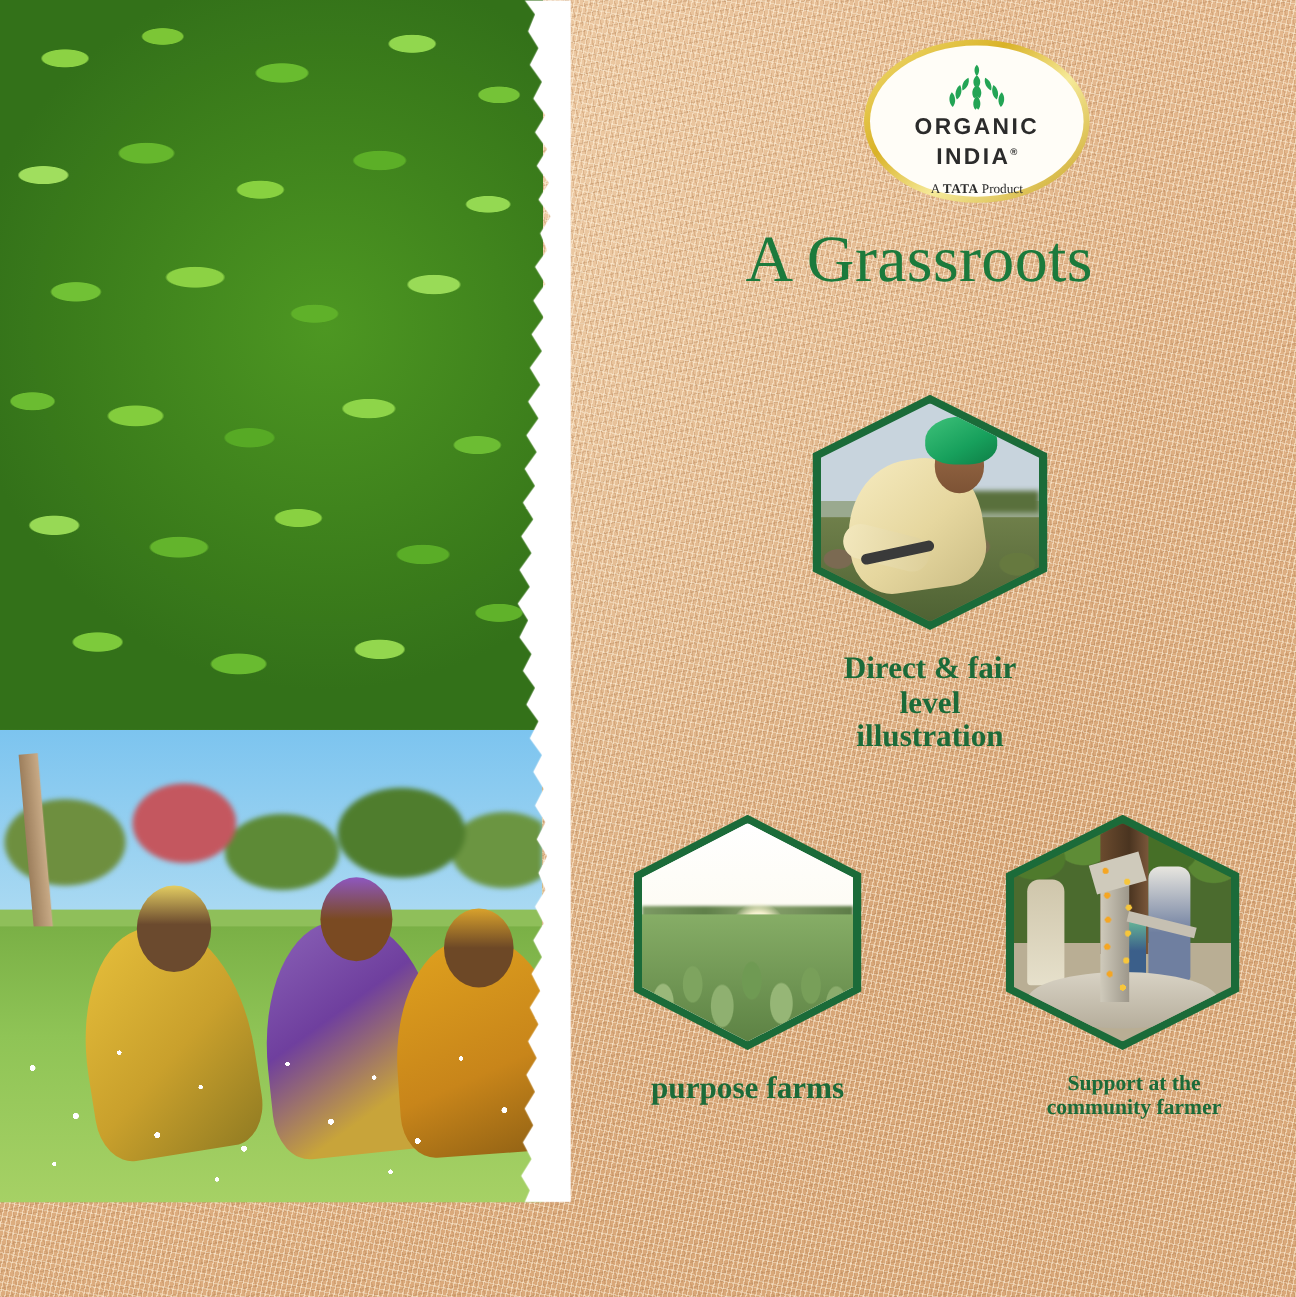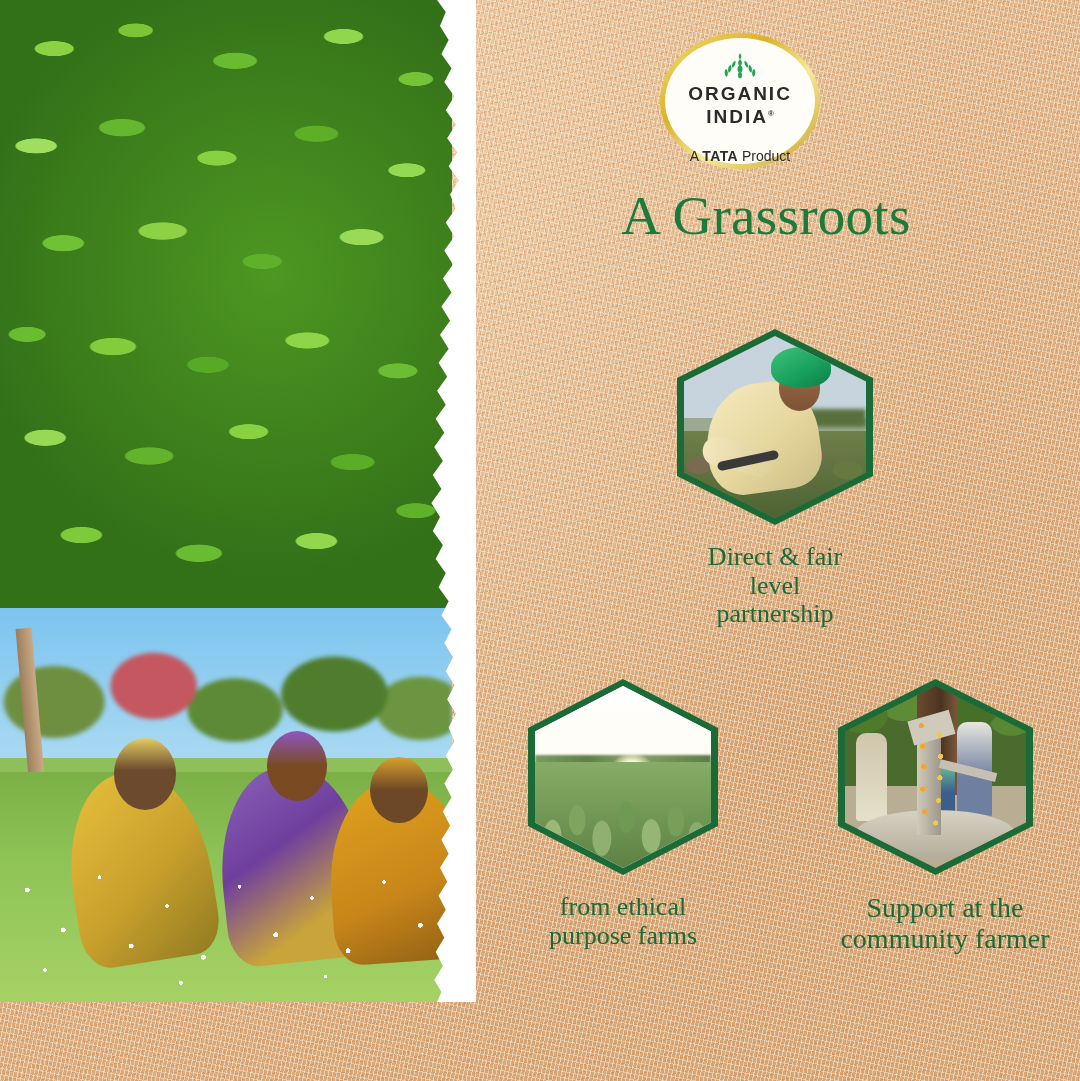--- a/index.html
+++ b/index.html
@@ -130,30 +130,30 @@
       62% 60.0%, 52% 61.4%, 66% 62.8%, 56% 64.2%, 68% 65.6%, 58% 67.0%,
       70% 68.4%, 60% 69.8%, 72% 71.2%, 62% 72.6%, 70% 74.0%, 58% 75.4%,
       68% 76.8%, 56% 78.2%, 66% 79.6%, 54% 81.0%, 64% 82.4%, 52% 83.8%,
       62% 85.2%, 50% 86.6%, 60% 88.0%, 48% 89.4%, 58% 90.8%, 46% 92.2%,
       56% 93.6%, 44% 95.0%, 54% 96.4%, 42% 97.8%, 52% 99.0%, 46% 100%,
       100% 100%, 100% 0%);
     filter:drop-shadow(-2px 0 3px rgba(90,60,30,.28));
   }
 
   
-  .logo{position:absolute;left:660px;top:33px;width:160px;height:136px;}
+  .logo{position:absolute;left:720px;top:33px;width:188px;height:136px;}
   .logo-ring{position:absolute;inset:0;border-radius:50%;
     background:linear-gradient(140deg,#f3e07a,#d9b227 35%,#f6ea9a 60%,#c79f1c);}
   .logo-face{position:absolute;left:5px;top:5px;right:5px;bottom:5px;border-radius:50%;
     background:#fffdf7;display:flex;flex-direction:column;align-items:center;justify-content:flex-start;padding-top:14px;box-sizing:border-box;}
   .logo-leaf{width:58px;height:40px;}
   .logo-name{font-family:"Liberation Sans",sans-serif;font-weight:700;color:#2b2b2b;
     font-size:19px;letter-spacing:2.0px;line-height:20px;text-align:center;margin-top:5px;}
   .logo-name .reg{font-size:8px;vertical-align:super;letter-spacing:0;}
-  .logo-tata{font-family:Liberation Sans, sans-serif;font-size:14px;color:#2b2b2b;margin-top:21px;}
+  .logo-tata{font-family:Liberation Serif, serif;font-size:11px;color:#2b2b2b;margin-top:11px;}
   .logo-tata b{font-weight:700;letter-spacing:.4px;}
 
   
   .headline{position:absolute;left:452px;top:188px;width:628px;text-align:center;
     font-family:"Liberation Serif",serif;color:#1b7a3c;font-size:55px;line-height:1.02;
     letter-spacing:.3px;}
   .headline .l2{display:block;}
 
   
   .hex{position:absolute;}
@@ -241,24 +241,24 @@
       radial-gradient(circle 4px at 60% 92%, #f7c63b 0 62%, rgba(0,0,0,0) 68%);}
   .sc-pump .person{position:absolute;border-radius:10px 10px 3px 3px;}
   .sc-pump .p1{left:6%;top:26%;width:17%;height:48%;background:linear-gradient(#cfc6ab,#e6e0cb);}
   .sc-pump .p2{left:62%;top:20%;width:19%;height:52%;
     background:linear-gradient(#e8e6df,#6f7fa0 58%);}
   .sc-pump .p3{left:50%;top:42%;width:11%;height:30%;
     background:linear-gradient(#6fc79a,#3b5f8a 55%);}
 
   
   .cap{position:absolute;text-align:center;color:#1b6b39;
-    font-family:"Liberation Serif",serif;font-weight:400;line-height:1.10;}
+    font-family:"Liberation Serif",serif;font-weight:700;line-height:1.10;}
   .cap1{left:645px;top:543px;width:260px;font-size:26px;}
   .cap2{left:470px;top:893px;width:306px;font-size:26px;}
-  .cap3{left:820px;top:893px;width:250px;font-size:28px;}
+  .cap3{left:820px;top:893px;width:250px;font-size:18px;}
   .cap span{display:block;}
 
   
   .grass{position:absolute;left:0;bottom:0;width:1080px;height:96px;overflow:hidden;
     background:linear-gradient(#93c049,#8ab63f 40%,#7fae36);}
   .grass .blades{position:absolute;left:0;top:0;width:100%;height:62px;
     background-image:
       radial-gradient(ellipse 5px 20px at 3% 60%, #a9d05f 0 60%, rgba(0,0,0,0) 66%),
       radial-gradient(ellipse 5px 22px at 9% 45%, #6ea32f 0 60%, rgba(0,0,0,0) 66%),
       radial-gradient(ellipse 5px 20px at 16% 62%, #b2d768 0 60%, rgba(0,0,0,0) 66%),
@@ -400,25 +400,24 @@
         <div class="phead"></div>
         <div class="handle"></div>
         <div class="garland"></div>
       </div>
     </div>
   </div>
 
   <div class="cap cap1">
     <span>Direct &amp; fair</span>
     <span>level</span>
-    <span>partnership</span>
+    <span>illustration</span>
   </div>
 
   <div class="cap cap2">
-    <span>from ethical</span>
     <span>purpose farms</span>
   </div>
 
   <div class="cap cap3">
     <span>Support at the</span>
     <span>community farmer</span>
   </div>
 
 
 </div>

